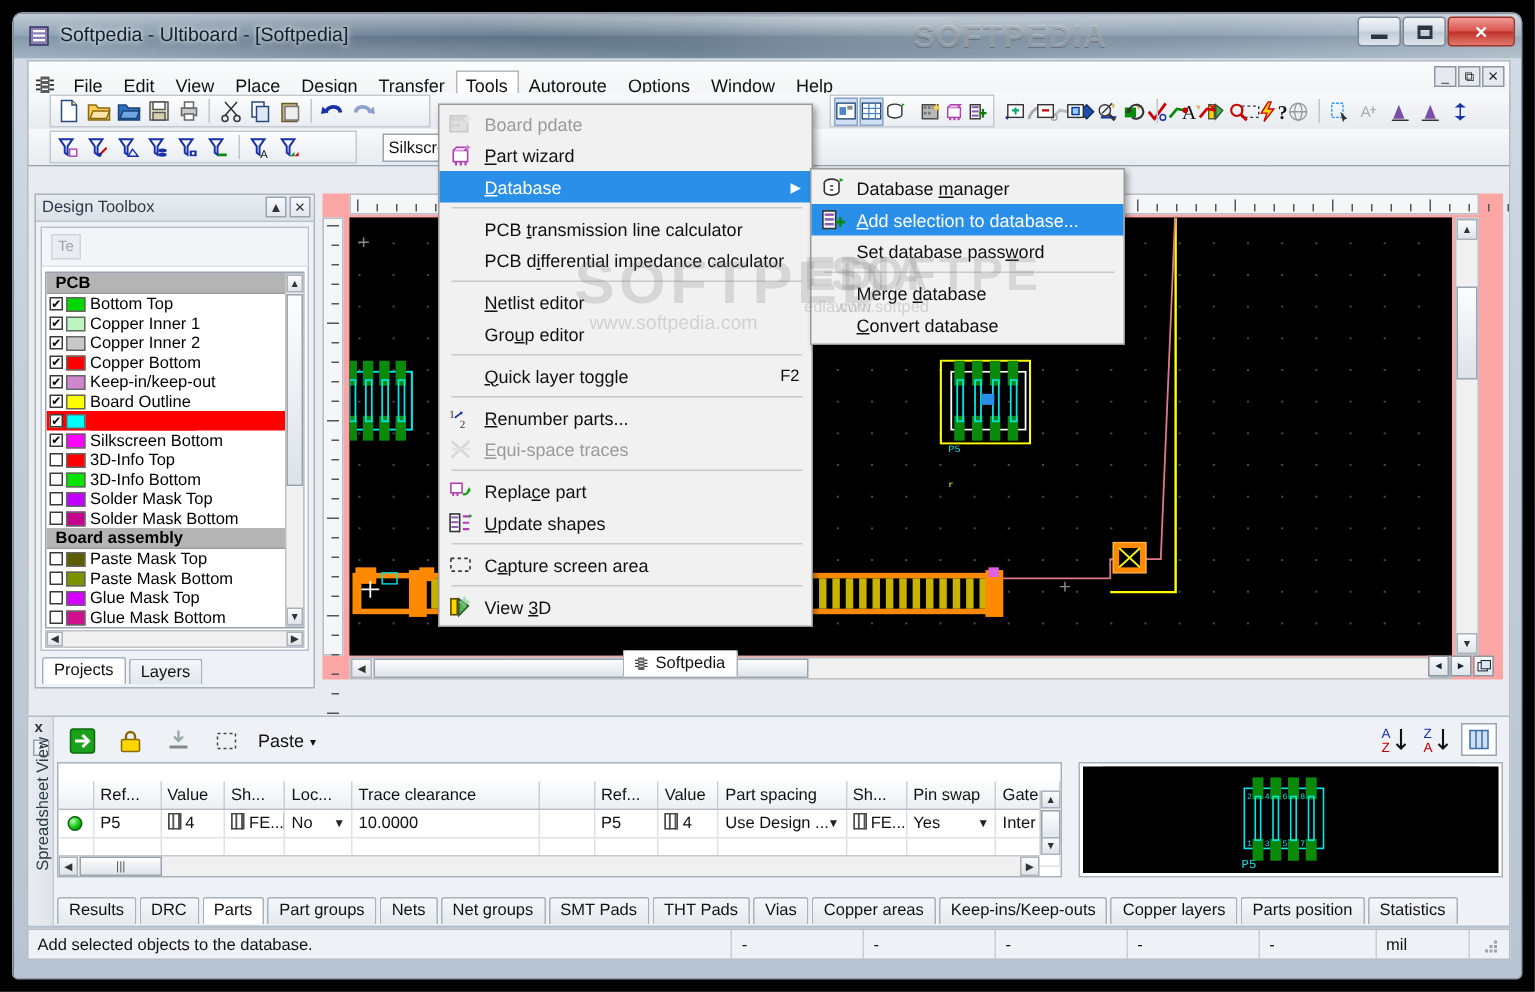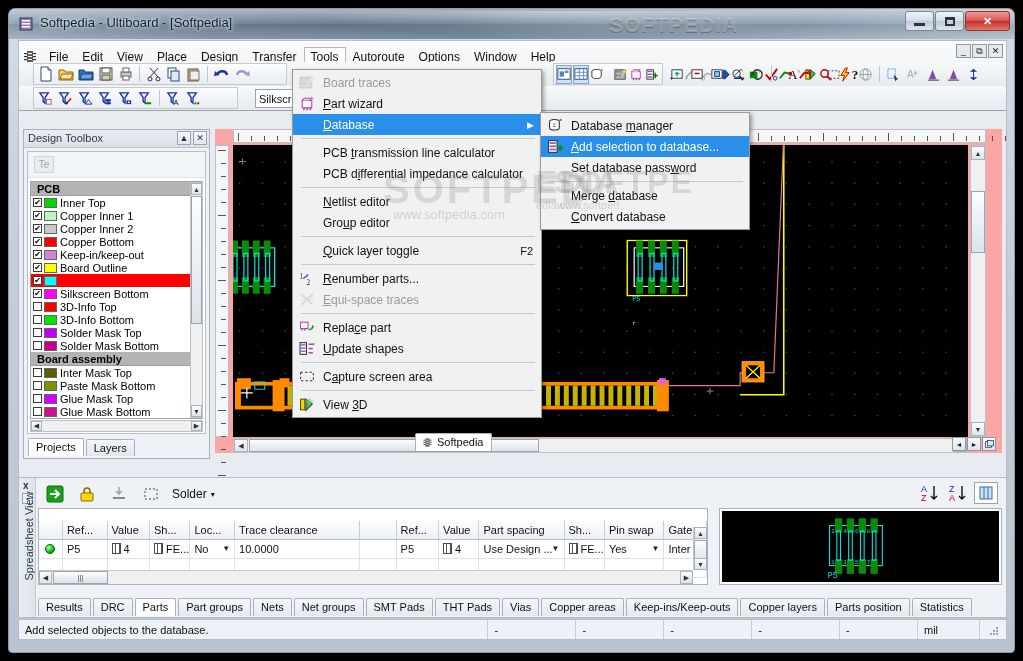--- a/index.html
+++ b/index.html
@@ -777,21 +777,21 @@
       </div>
       <div class="dock-inner">
         <div class="dt-toolstrip">
           <div class="dt-te">Te</div>
         </div>
         <div class="layerlist" id="layerlist">
               <div class="lgroup">PCB</div>
               <div class="lrow">
                 <span class="lcheck">✔</span>
                 <span class="lcolor" style="background: rgb(0, 217, 0);"></span>
-                <span class="lname">Inner Top</span>
+                <span class="lname">Bottom Top</span>
               </div>
               <div class="lrow">
                 <span class="lcheck">✔</span>
                 <span class="lcolor" style="background: rgb(189, 245, 192);"></span>
                 <span class="lname">Copper Inner 1</span>
               </div>
               <div class="lrow">
                 <span class="lcheck">✔</span>
                 <span class="lcolor" style="background: rgb(200, 200, 200);"></span>
                 <span class="lname">Copper Inner 2</span>
@@ -838,21 +838,21 @@
               </div>
               <div class="lrow">
                 <span class="lcheck"></span>
                 <span class="lcolor" style="background: rgb(196, 0, 140);"></span>
                 <span class="lname">Solder Mask Bottom</span>
               </div>
               <div class="lgroup">Board assembly</div>
               <div class="lrow">
                 <span class="lcheck"></span>
                 <span class="lcolor" style="background: rgb(92, 92, 0);"></span>
-                <span class="lname">Inter Mask Top</span>
+                <span class="lname">Paste Mask Top</span>
               </div>
               <div class="lrow">
                 <span class="lcheck"></span>
                 <span class="lcolor" style="background: rgb(122, 148, 0);"></span>
                 <span class="lname">Paste Mask Bottom</span>
               </div>
               <div class="lrow">
                 <span class="lcheck"></span>
                 <span class="lcolor" style="background: rgb(212, 0, 255);"></span>
                 <span class="lname">Glue Mask Top</span>
@@ -1608,21 +1608,21 @@
               <path d="M3 13h12" stroke="#888" stroke-width="2"></path>
               <path d="M9 2v7M6 6l3 3 3-3" stroke="#9aa" stroke-width="1.6" fill="none"></path>
             </svg>
       </div>
       <div class="ss-tbtn">
         <svg width="18" height="18" viewBox="0 0 18 18">
               <rect x="3" y="4" width="12" height="10" fill="none" stroke="#444" stroke-dasharray="2 2"></rect>
             </svg>
       </div>
       <div class="ss-export">
-        <span>Solder</span>
+        <span>Paste</span>
         <span style="font-size:8px;">▾</span>
       </div>
       <div class="ss-right-tools">
         <div class="ss-tbtn">
           <svg width="20" height="20" viewBox="0 0 20 20">
                 <text x="2" y="9" font-size="9" fill="#1830a8" font-family="Liberation Sans, sans-serif">A</text>
                 <text x="2" y="18" font-size="9" fill="#c00" font-family="Liberation Sans, sans-serif">Z</text>
                 <path d="M15 3v13M12 13l3 3 3-3" stroke="#111" stroke-width="1.4" fill="none"></path>
               </svg>
         </div>
@@ -1790,21 +1790,21 @@
               <rect x="1" y="3" width="11" height="10" fill="#c9c9c9" stroke="#999"></rect>
               <g fill="#aaa">
                 <rect x="2" y="4" width="2" height="2"></rect>
                 <rect x="5" y="4" width="2" height="2"></rect>
                 <rect x="8" y="4" width="2" height="2"></rect>
                 <rect x="2" y="8" width="2" height="2"></rect>
                 <rect x="5" y="8" width="2" height="2"></rect>
               </g>
               <path d="M12 2l1 2 2 1-2 1-1 2-1-2-2-1 2-1z" fill="#ddd"></path>
             </svg></span>
-          <span>Board traces</span>
+          <span>Board pdate</span>
         </div>
         <div class="pitem">
           <span class="ico"><svg viewBox="0 0 16 16" width="17" height="17">
               <rect x="3" y="5" width="9" height="7" fill="#fff" stroke="#b040b0"></rect>
               <path d="M3 5l2-2h7l-2 2" fill="#f4d6f4" stroke="#b040b0"></path>
               <g fill="#b040b0">
                 <rect x="4" y="12" width="1.4" height="2.4"></rect>
                 <rect x="7" y="12" width="1.4" height="2.4"></rect>
                 <rect x="10" y="12" width="1.4" height="2.4"></rect>
               </g>

